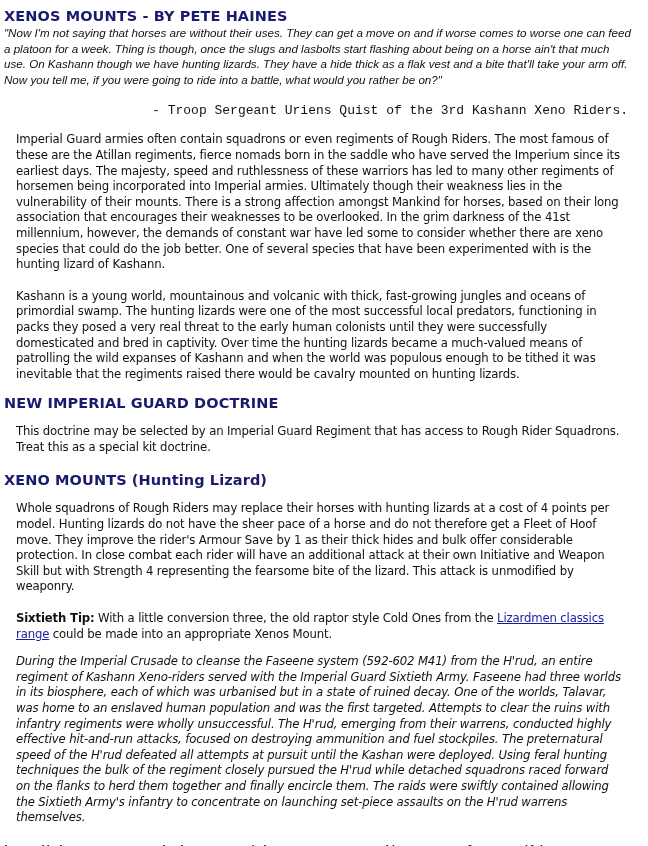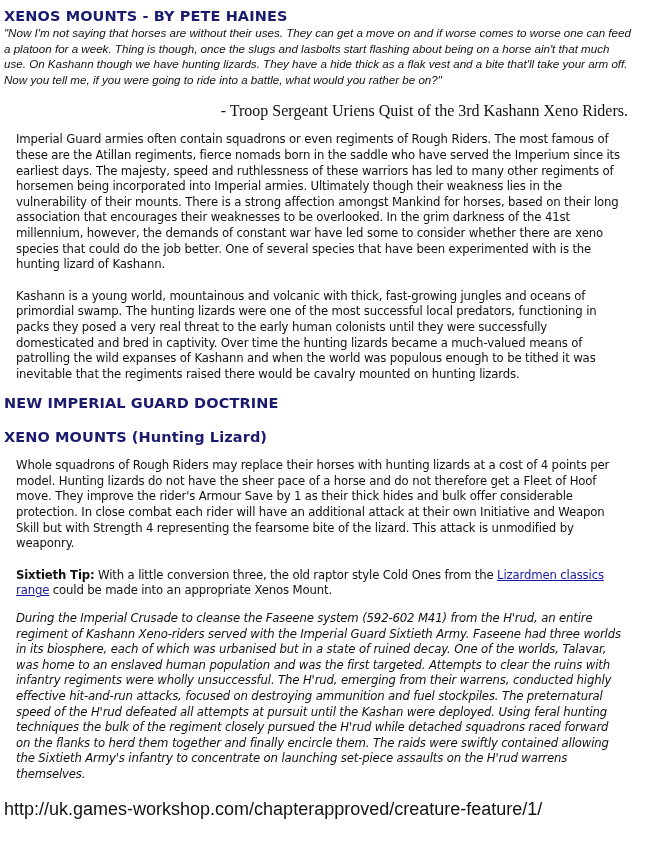--- a/index.html
+++ b/index.html
@@ -8,21 +8,21 @@
   h2 {
     font-family: "DejaVu Sans", sans-serif; font-weight: bold; color: #1a1a6e;
     font-size: 14.5px; margin: 0; line-height: 18px; letter-spacing: 0.1px;
   }
   h2.italic { font-style: italic; }
   .quote {
     font-family: "Liberation Sans", sans-serif; font-style: italic;
     font-size: 11.6px; line-height: 15.6px; margin: 0;
   }
   .attrib {
-    font-family: Liberation Serif, serif; font-size: 16px;
+    font-family: Liberation Mono, monospace; font-size: 13px;
     text-align: right; margin: 16px 6px 0 0; line-height: 15px;
   }
   p.body {
     font-family: "DejaVu Sans", sans-serif; font-size: 11.7px;
     line-height: 15.6px; margin: 12px; letter-spacing: -0.15px;
   }
   p.body.it { font-style: italic; }
   a.link { color: #1a1aa0; text-decoration: underline; }
   .url {
     font-family: "Liberation Sans", sans-serif; font-size: 18px;
@@ -34,20 +34,21 @@
 
 <div class="page">
   <h2>XENOS MOUNTS - BY PETE HAINES</h2>
   <p class="quote">"Now I'm not saying that horses are without their uses. They can get a move on and if worse comes to worse one can feed a platoon for a week. Thing is though, once the slugs and lasbolts start flashing about being on a horse ain't that much use. On Kashann though we have hunting lizards. They have a hide thick as a flak vest and a bite that'll take your arm off. Now you tell me, if you were going to ride into a battle, what would you rather be on?"</p>
   <p class="attrib">- Troop Sergeant Uriens Quist of the 3rd Kashann Xeno Riders.</p>
 
   <p class="body" style="margin-top:14px">Imperial Guard armies often contain squadrons or even regiments of Rough Riders. The most famous of these are the Atillan regiments, fierce nomads born in the saddle who have served the Imperium since its earliest days. The majesty, speed and ruthlessness of these warriors has led to many other regiments of horsemen being incorporated into Imperial armies. Ultimately though their weakness lies in the vulnerability of their mounts. There is a strong affection amongst Mankind for horses, based on their long association that encourages their weaknesses to be overlooked. In the grim darkness of the 41st millennium, however, the demands of constant war have led some to consider whether there are xeno species that could do the job better. One of several species that have been experimented with is the hunting lizard of Kashann.</p>
   <p class="body" style="margin-top:16px">Kashann is a young world, mountainous and volcanic with thick, fast-growing jungles and oceans of primordial swamp. The hunting lizards were one of the most successful local predators, functioning in packs they posed a very real threat to the early human colonists until they were successfully domesticated and bred in captivity. Over time the hunting lizards became a much-valued means of patrolling the wild expanses of Kashann and when the world was populous enough to be tithed it was inevitable that the regiments raised there would be cavalry mounted on hunting lizards.</p>
 
   <h2 style="margin-top:4px">NEW IMPERIAL GUARD DOCTRINE</h2>
+  <p class="body">This doctrine may be selected by an Imperial Guard Regiment that has access to Rough Rider Squadrons. Treat this as a special kit doctrine.</p>
 
   <h2 style="margin-top:16px">XENO MOUNTS (Hunting Lizard)</h2>
   <p class="body">Whole squadrons of Rough Riders may replace their horses with hunting lizards at a cost of 4 points per model. Hunting lizards do not have the sheer pace of a horse and do not therefore get a Fleet of Hoof move. They improve the rider's Armour Save by 1 as their thick hides and bulk offer considerable protection. In close combat each rider will have an additional attack at their own Initiative and Weapon Skill but with Strength 4 representing the fearsome bite of the lizard. This attack is unmodified by weaponry.</p>
 
   <p class="body" style="margin-top:16px"><b>Sixtieth Tip:</b><span> With a little conversion three, the old raptor style Cold Ones from the </span><a class="link">Lizardmen classics range</a><span> could be made into an appropriate Xenos Mount.</span></p>
 
   <p class="body it">During the Imperial Crusade to cleanse the Faseene system (592-602 M41) from the H'rud, an entire regiment of Kashann Xeno-riders served with the Imperial Guard Sixtieth Army. Faseene had three worlds in its biosphere, each of which was urbanised but in a state of ruined decay. One of the worlds, Talavar, was home to an enslaved human population and was the first targeted. Attempts to clear the ruins with infantry regiments were wholly unsuccessful. The H'rud, emerging from their warrens, conducted highly effective hit-and-run attacks, focused on destroying ammunition and fuel stockpiles. The preternatural speed of the H'rud defeated all attempts at pursuit until the Kashan were deployed. Using feral hunting techniques the bulk of the regiment closely pursued the H'rud while detached squadrons raced forward on the flanks to herd them together and finally encircle them. The raids were swiftly contained allowing the Sixtieth Army's infantry to concentrate on launching set-piece assaults on the H'rud warrens themselves.</p>
 
   <p class="url" style="margin-top:18px">http://uk.games-workshop.com/chapterapproved/creature-feature/1/</p>
 </div>

